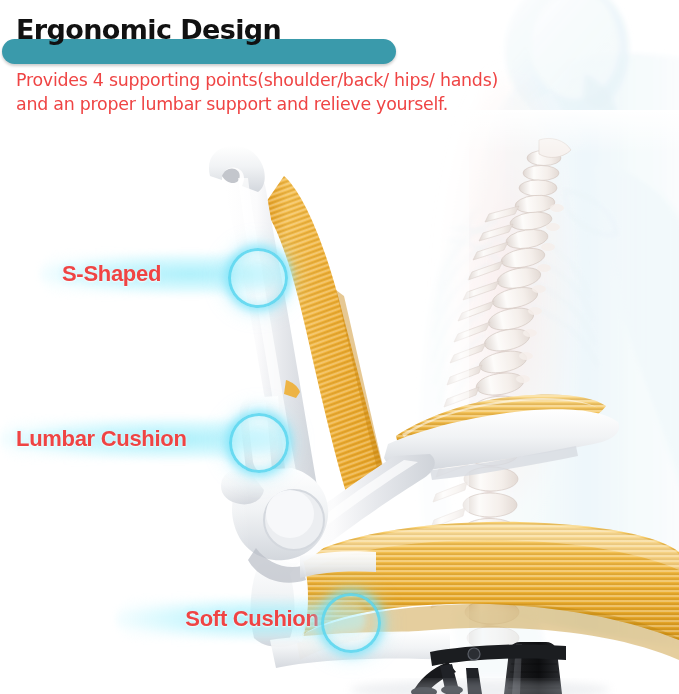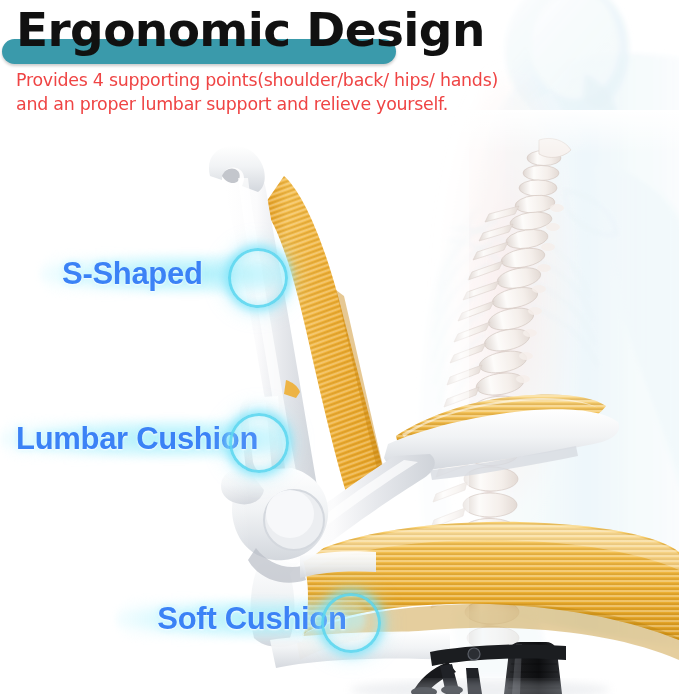--- a/index.html
+++ b/index.html
@@ -38,21 +38,21 @@
     width: 394px;
     height: 25px;
     background: #3a9aab;
     border-radius: 14px;
     box-shadow: 0 2px 3px rgba(0,0,0,0.20);
   }
   .title-text {
     position: absolute;
     left: 16px;
     top: 6px;
-    font-size: 47px;
+    font-size: 27px;
     line-height: 48px;
     font-weight: 700;
     letter-spacing: -0.6px;
     color: #111111;
     white-space: nowrap;
     font-family: "DejaVu Sans", sans-serif;
   }
   .subtitle {
     position: absolute;
     left: 16px;
@@ -103,24 +103,24 @@
     background: radial-gradient(ellipse at 60% 50%,
                 rgba(158,237,250,0.85) 0%,
                 rgba(180,243,253,0.55) 45%,
                 rgba(215,249,255,0.16) 74%,
                 rgba(255,255,255,0) 100%);
     filter: blur(3px);
   }
   .callout .label {
     position: relative;
     z-index: 3;
-    font-size: 31px;
+    font-size: 22px;
     line-height: 30px;
     font-weight: 700;
-    color: #3b82f6;
+    color: #ef4444;
     white-space: nowrap;
     letter-spacing: -0.3px;
     font-family: "Liberation Sans", sans-serif;
     text-shadow: 0 1px 2px rgba(255,255,255,0.9),
                  0 0 6px rgba(190,245,255,0.9);
   }
   .marker-ring {
     position: absolute;
     z-index: 55;
     border-radius: 50%;

